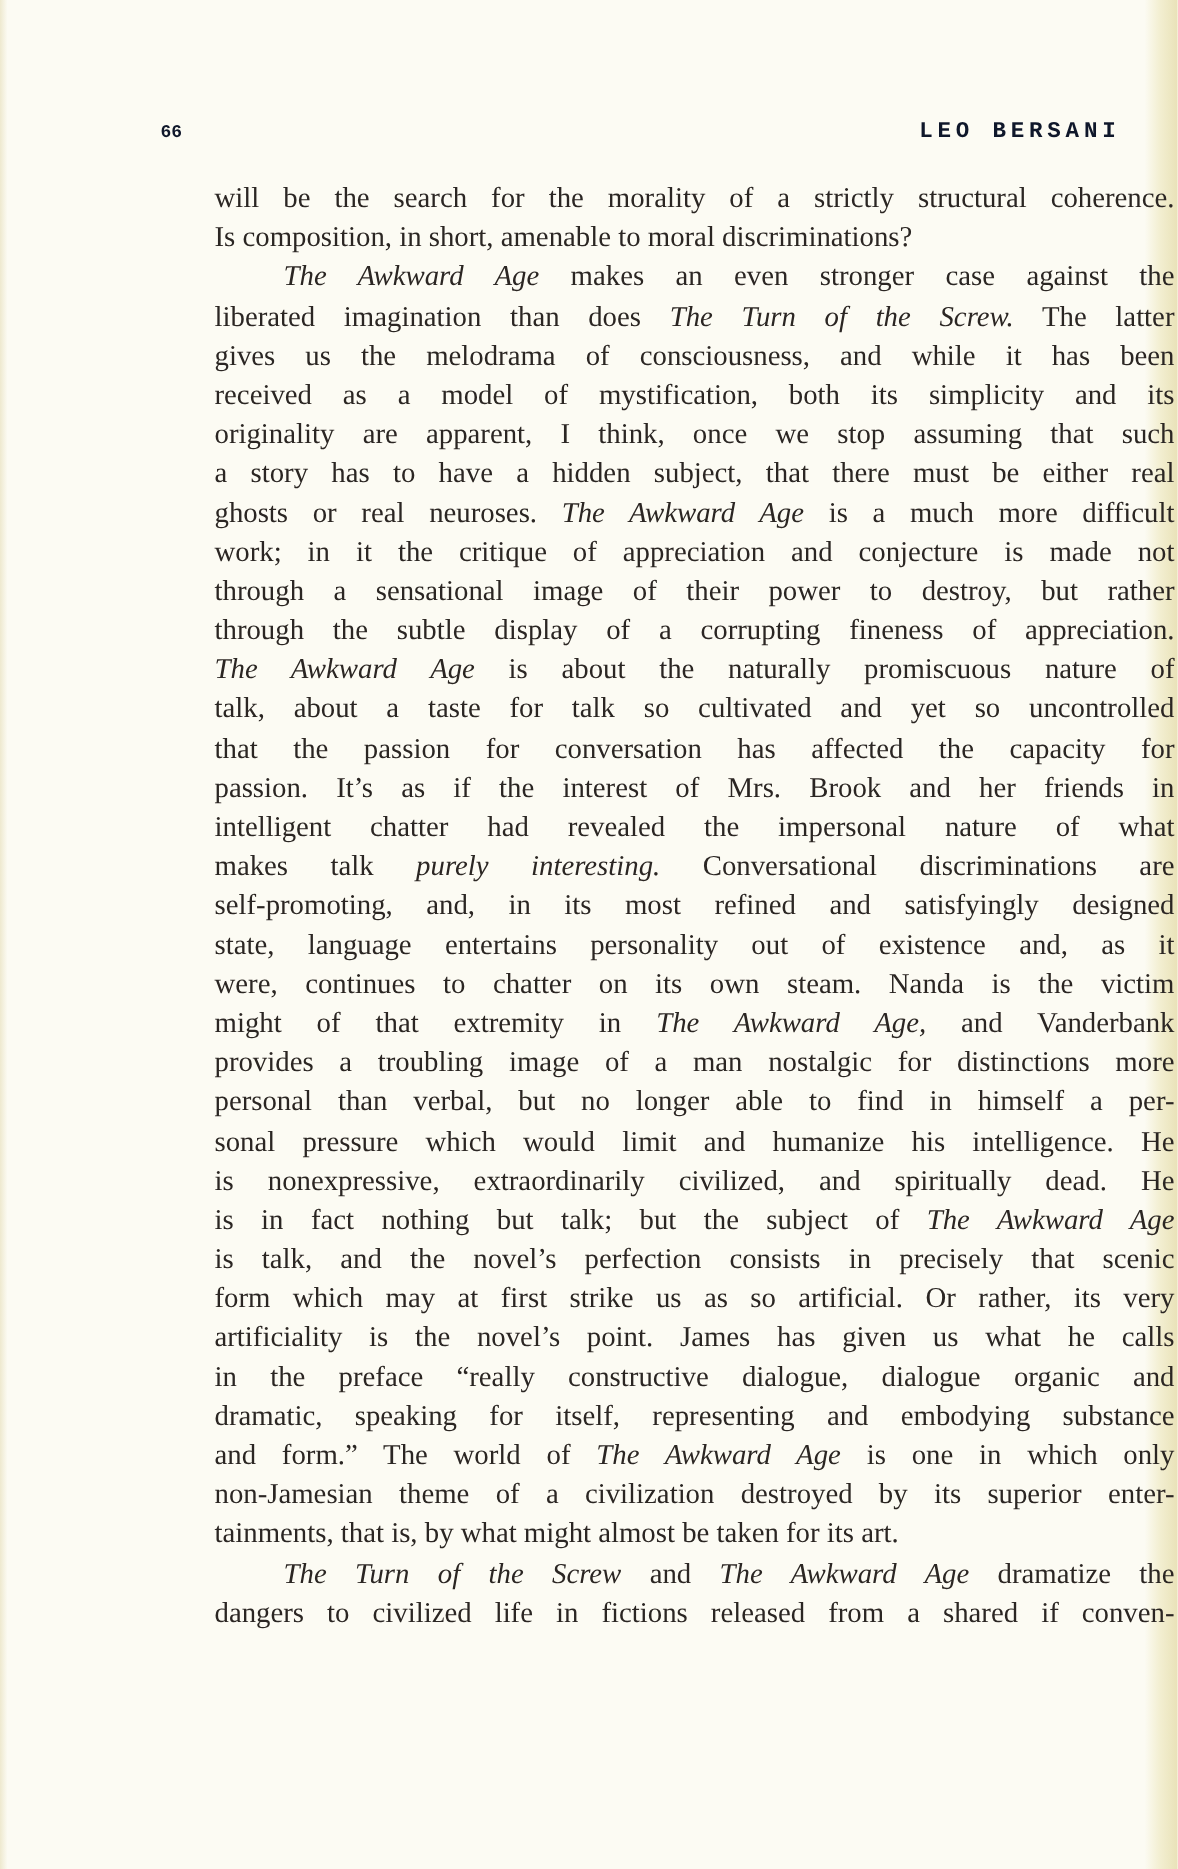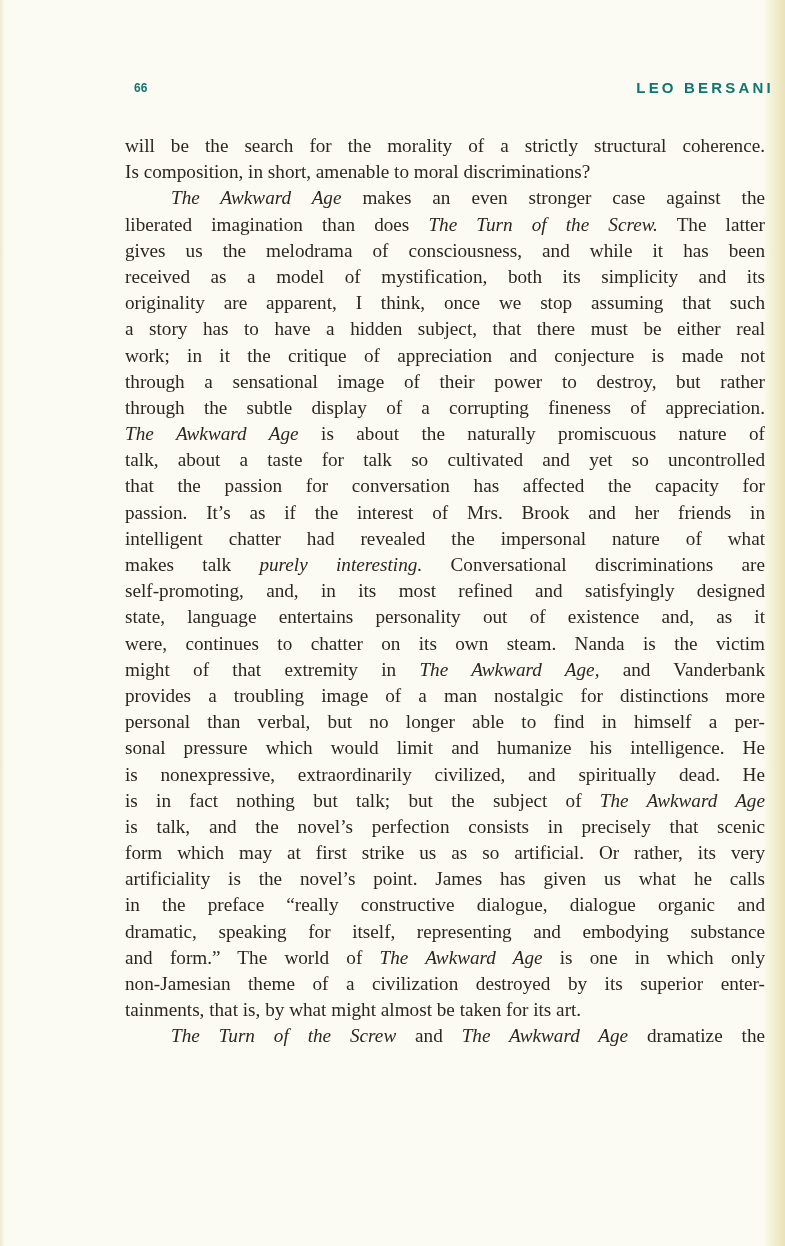--- a/index.html
+++ b/index.html
@@ -12,28 +12,28 @@
   }
   .page-edge-left {
     position: absolute; left: 0; top: 0; width: 5px; height: 100%;
     background: linear-gradient(to right, #eee9cf, #fcfbf3);
   }
   .page-edge-right {
     position: absolute; right: 0; top: 0; width: 22px; height: 100%;
     background: linear-gradient(to right, #fcfbf3 0%, #f3efd2 45%, #e9e2b8 100%);
   }
   .running-head {
-    position: absolute; top: 81px; left: 134px; width: 640px; height: 20px;
-    font-family: Liberation Sans, sans-serif;
-    font-weight: bold; color: #0f766e;
+    position: absolute; top: 81px; left: 107px; width: 640px; height: 20px;
+    font-family: Liberation Mono, monospace;
+    font-weight: bold; color: #0f172a;
   }
   .folio { position: absolute; left: 0; top: 0; font-size: 12px; letter-spacing: 0px; }
   .author { position: absolute; right: 0; top: -2px; font-size: 15px; letter-spacing: 3.2px; }
   .body-text {
-    position: absolute; top: 120px; left: 125px; width: 640px; margin-top: 13px;
+    position: absolute; top: 120px; left: 143px; width: 640px;
   }
   .line {
     height: 26.2px; line-height: 26.2px; font-size: 19.2px;
     white-space: nowrap; text-align: justify; text-align-last: justify;
   }
   .line.last { text-align-last: left; }
   .line.indent { padding-left: 46px; }
   .line i { font-style: italic; }
 </style>
 </head>
@@ -49,20 +49,21 @@
 
 <div class="body-text" id="body-text">
     <div class="line"><span>will be the search for the morality of a strictly structural coherence.</span></div>
     <div class="line last"><span>Is composition, in short, amenable to moral discriminations?</span></div>
     <div class="line indent"><i>The Awkward Age</i><span> makes an even stronger case against the</span></div>
     <div class="line"><span>liberated imagination than does </span><i>The Turn of the Screw.</i><span> The latter</span></div>
     <div class="line"><span>gives us the melodrama of consciousness, and while it has been</span></div>
     <div class="line"><span>received as a model of mystification, both its simplicity and its</span></div>
     <div class="line"><span>originality are apparent, I think, once we stop assuming that such</span></div>
     <div class="line"><span>a story has to have a hidden subject, that there must be either real</span></div>
+    <div class="line"><span>ghosts or real neuroses. </span><i>The Awkward Age</i><span> is a much more difficult</span></div>
     <div class="line"><span>work; in it the critique of appreciation and conjecture is made not</span></div>
     <div class="line"><span>through a sensational image of their power to destroy, but rather</span></div>
     <div class="line"><span>through the subtle display of a corrupting fineness of appreciation.</span></div>
     <div class="line"><i>The Awkward Age</i><span> is about the naturally promiscuous nature of</span></div>
     <div class="line"><span>talk, about a taste for talk so cultivated and yet so uncontrolled</span></div>
     <div class="line"><span>that the passion for conversation has affected the capacity for</span></div>
     <div class="line"><span>passion. It’s as if the interest of Mrs. Brook and her friends in</span></div>
     <div class="line"><span>intelligent chatter had revealed the impersonal nature of what</span></div>
     <div class="line"><span>makes talk </span><i>purely interesting.</i><span> Conversational discriminations are</span></div>
     <div class="line"><span>self-promoting, and, in its most refined and satisfyingly designed</span></div>
@@ -76,13 +77,14 @@
     <div class="line"><span>is in fact nothing but talk; but the subject of </span><i>The Awkward Age</i></div>
     <div class="line"><span>is talk, and the novel’s perfection consists in precisely that scenic</span></div>
     <div class="line"><span>form which may at first strike us as so artificial. Or rather, its very</span></div>
     <div class="line"><span>artificiality is the novel’s point. James has given us what he calls</span></div>
     <div class="line"><span>in the preface “really constructive dialogue, dialogue organic and</span></div>
     <div class="line"><span>dramatic, speaking for itself, representing and embodying substance</span></div>
     <div class="line"><span>and form.” The world of </span><i>The Awkward Age</i><span> is one in which only</span></div>
     <div class="line"><span>non-Jamesian theme of a civilization destroyed by its superior enter-</span></div>
     <div class="line last"><span>tainments, that is, by what might almost be taken for its art.</span></div>
     <div class="line indent"><i>The Turn of the Screw</i><span> and </span><i>The Awkward Age</i><span> dramatize the</span></div>
+    <div class="line"><span>dangers to civilized life in fictions released from a shared if conven-</span></div>
   </div>
 
 </body></html>

